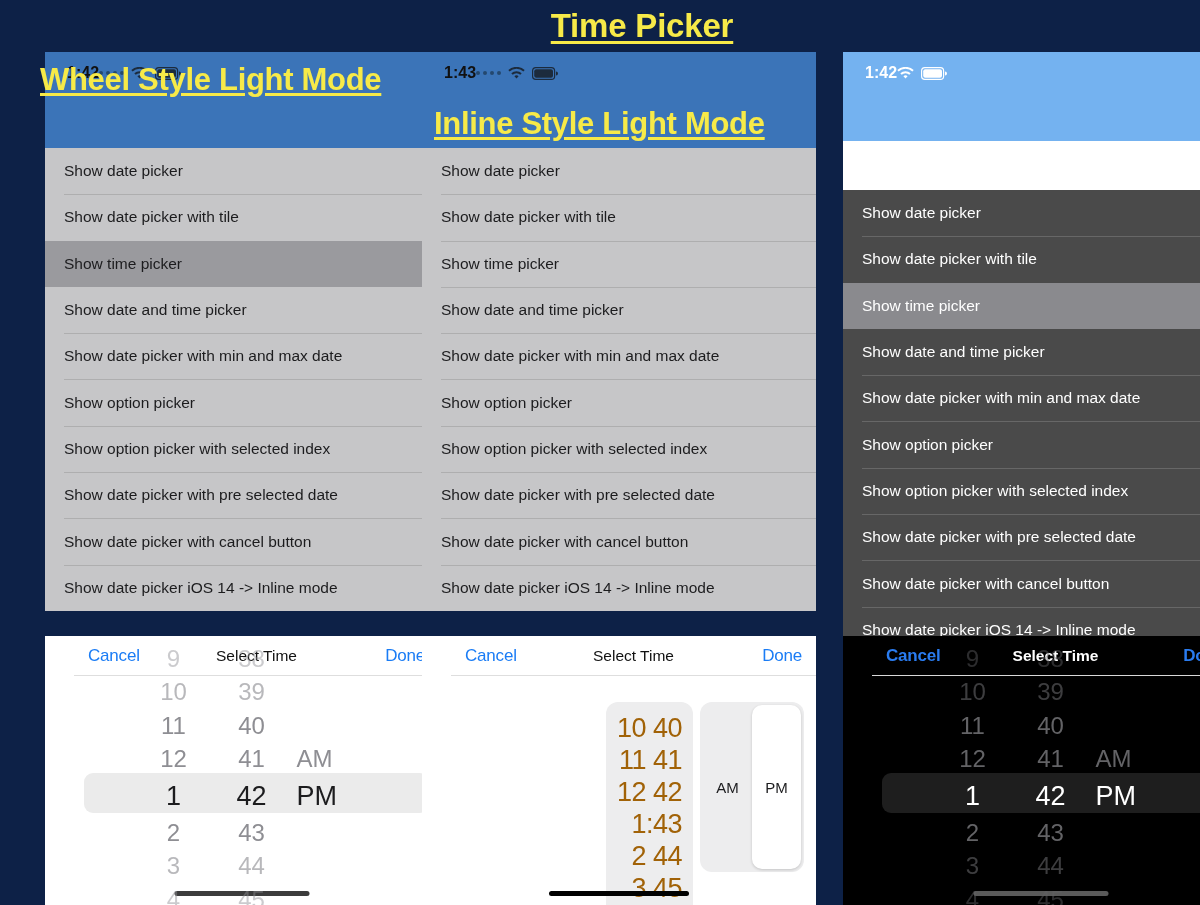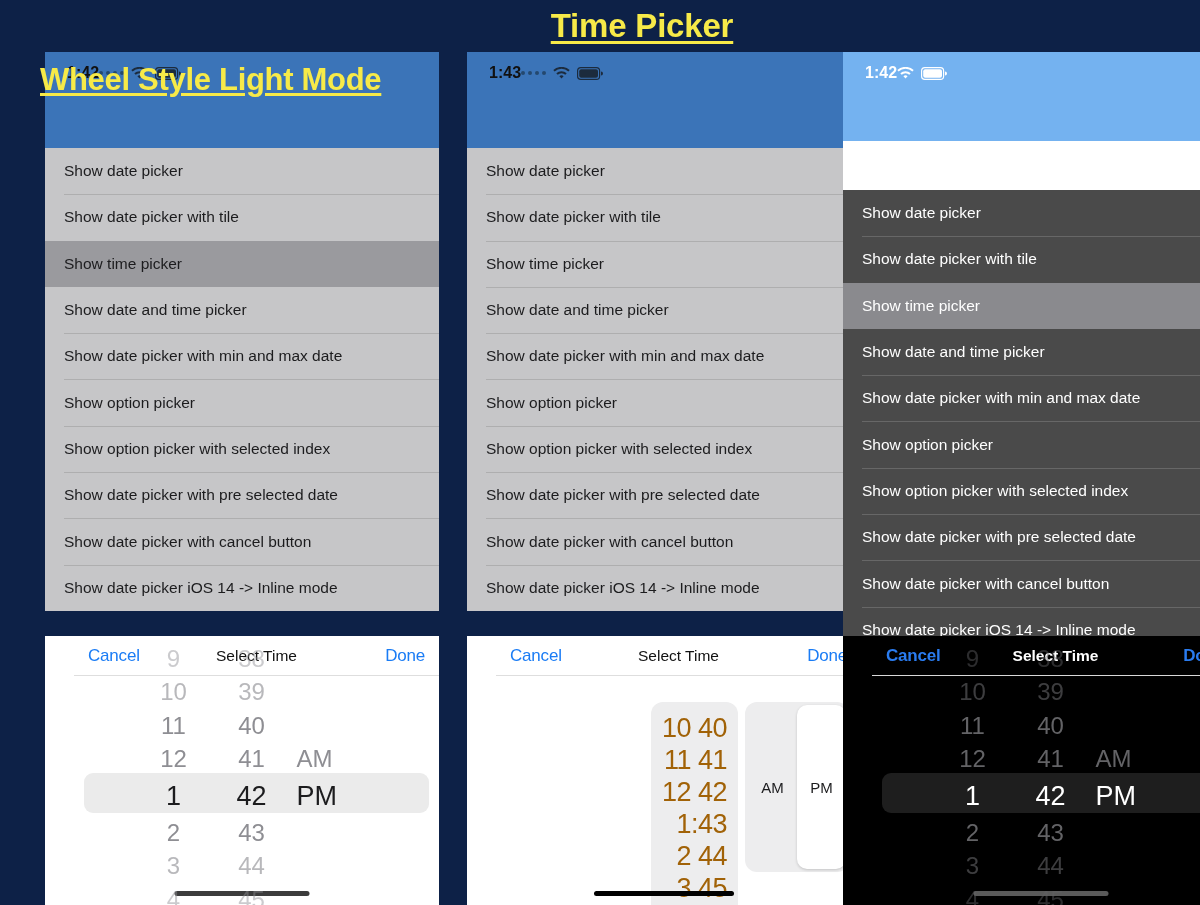--- a/index.html
+++ b/index.html
@@ -19,21 +19,21 @@
     text-decoration:underline; text-underline-offset:4px;
     letter-spacing:-0.2px; z-index:40;
   }
 
   
   .panel{
     position:absolute; top:52px; height:853px;
     overflow:hidden;
   }
   .panel.p1{ left:3px;   width:394px; }
-  .panel.p2{ left:425px; width:394px; }
+  .panel.p2{ left:380px; width:394px; }
   .panel.p3{ left:801px; width:396px; }
 
   
   .navbar{ position:relative; width:100%; }
   .p1 .navbar{ height:96px;  background:#3b74b8; }
   .p2 .navbar{ height:96px;  background:#3b74b8; }
   .p3 .navbar{ height:89px;  background:#74b2f0; }
 
   .statusbar{
     position:absolute; top:8px; left:0; width:100%; height:26px;
@@ -450,14 +450,15 @@
             <span class="wv">AM</span>
             <span class="wv sel">PM</span>
           </div>
         </div>
       </div>
       <div class="home-ind"></div>
     </div>
   </div>
 
   <div class="caption cap1">Wheel Style Light Mode</div>
+  <div class="caption cap2">Inline Style Light Mode</div>
 
 </div>
 
 </body></html>

